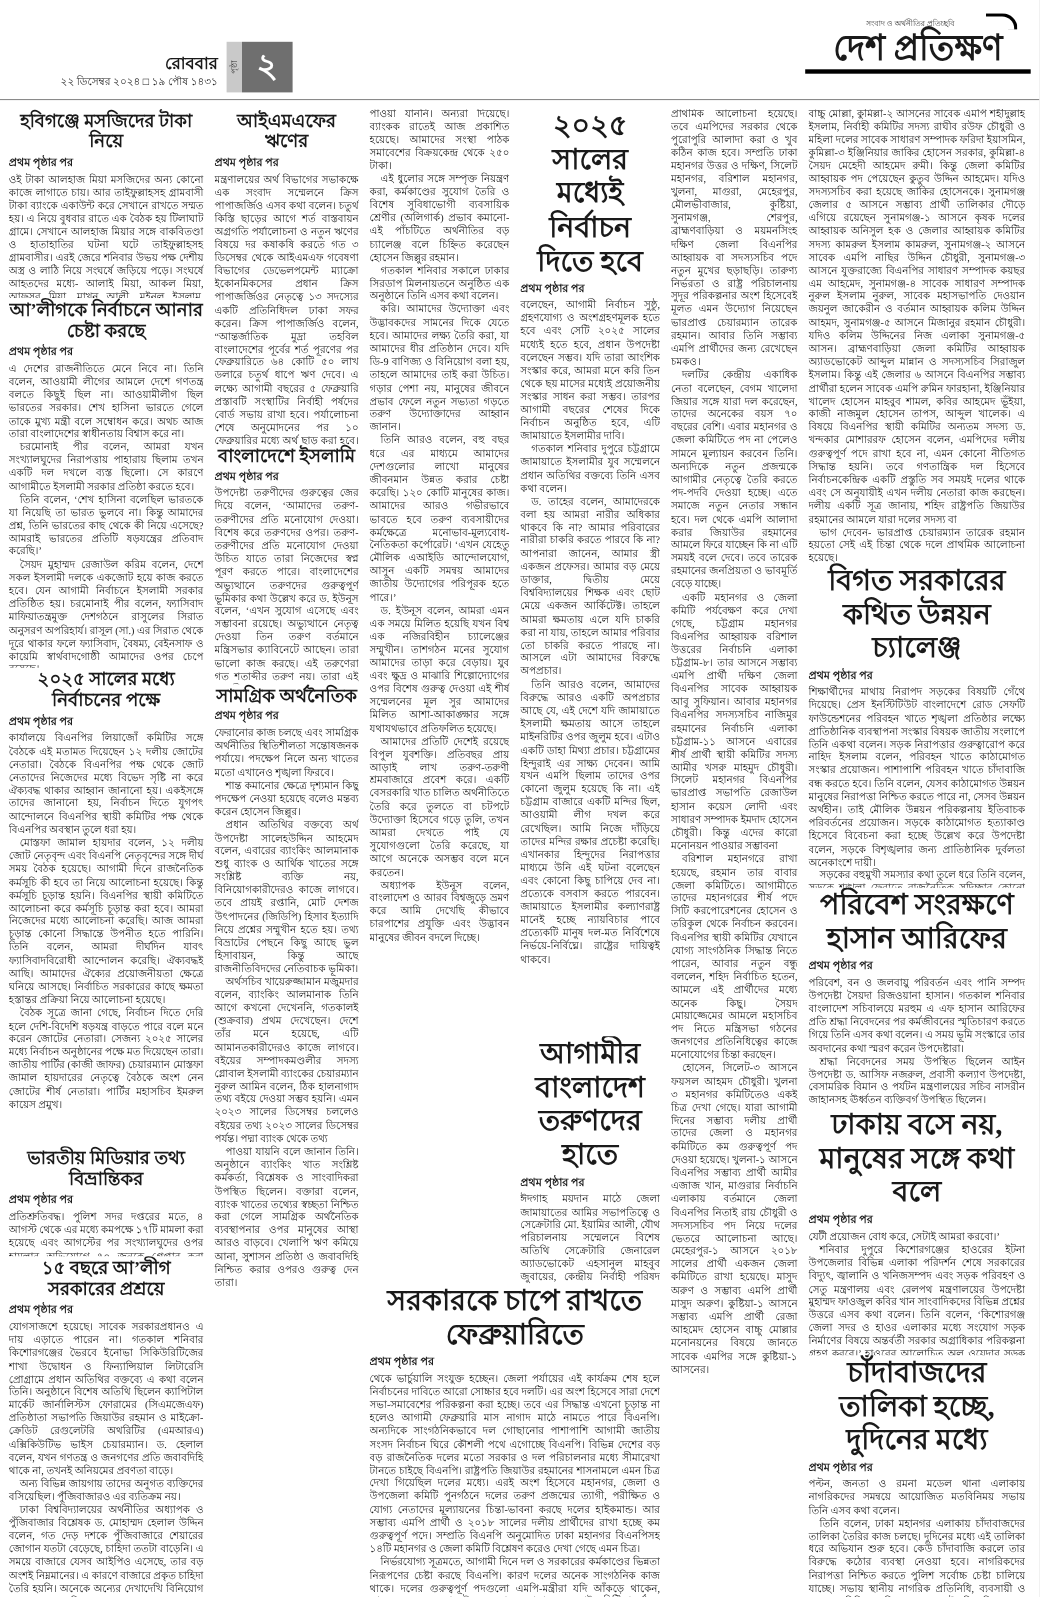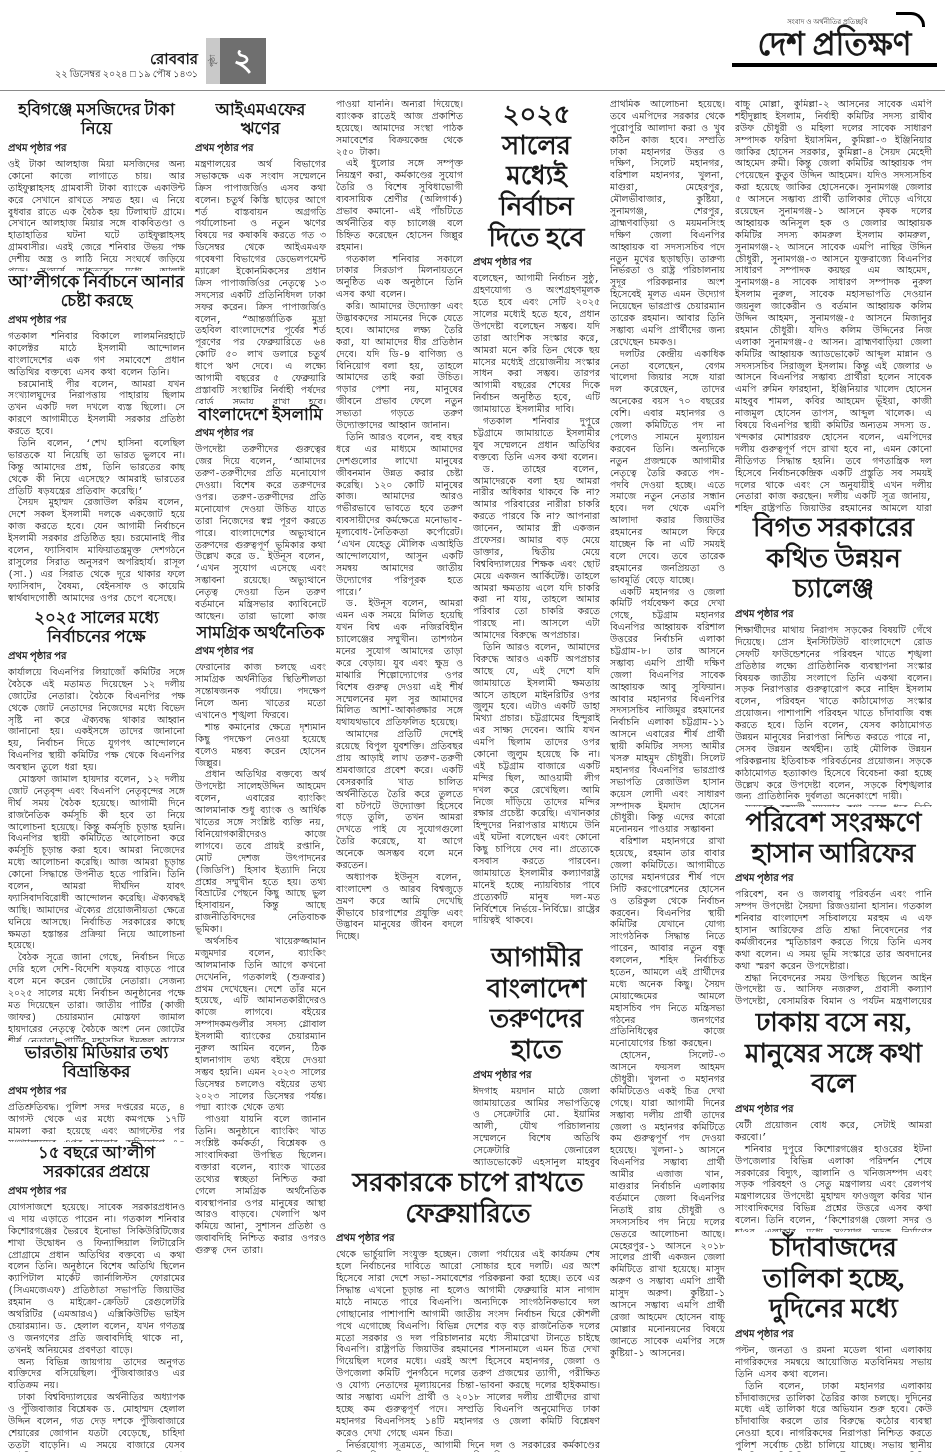--- a/index.html
+++ b/index.html
@@ -25,21 +25,21 @@
        font-family:"Liberation Serif","DejaVu Serif",serif;transform:scaleY(1.05);}
   .masthead .bar{height:4px;background:#000;margin-top:3px;}
   
   .main{display:flex;gap:10px;padding:0 8px;margin-top:8px;}
   .col{flex:none;display:flex;flex-direction:column;}
   .art{overflow:hidden;position:relative;}
   .art h2{margin:1px 0 0 0;font-size:16.5px;line-height:1.18;text-align:center;font-weight:bold;}
   .art.hl-lg h2{font-size:26px;}
   .kicker{font-size:10px;font-weight:bold;text-align:left;margin:1px 0 2px 0;}
   .art p{margin:0;font-size:9.3px;line-height:1.28;text-align:justify;
-        word-break:break-word;font-family:Liberation Mono, monospace;}
+        word-break:break-word;}
   .art p + p{text-indent:10px;}
   .art.wide{width:264px;margin-left:-137px;background:#fff;z-index:2;}
 </style>
 </head>
 <body>
 
 <div class="page">
 
   <div class="hdr">
     <div class="hdr-date">
@@ -63,21 +63,21 @@
   <div class="main" id="main">
       <div class="col" style="width: 177px;">
         <div class="art" style="height: 172px;">
           <h2>হবিগঞ্জে মসজিদের টাকা নিয়ে</h2>
           <div class="kicker">প্রথম পৃষ্ঠার পর</div>
           <p>ওই টাকা আলহাজ মিয়া মসজিদের অন্য কোনো কাজে লাগাতে চায়। আর তাইফুল্লাহসহ গ্রামবাসী টাকা ব্যাংকে একাউন্ট করে সেখানে রাখতে সম্মত হয়। এ নিয়ে বুধবার রাতে এক বৈঠক হয় টিলাঘাট গ্রামে। সেখানে আলহাজ মিয়ার সঙ্গে বাকবিতণ্ডা ও হাতাহাতির ঘটনা ঘটে তাইফুল্লাহসহ গ্রামবাসীর। এরই জেরে শনিবার উভয় পক্ষ দেশীয় অস্ত্র ও লাঠি নিয়ে সংঘর্ষে জড়িয়ে পড়ে। সংঘর্ষে আহতদের মধ্যে- আলাই মিয়া, আকল মিয়া, আফসর মিয়া, মাখন আলী, মইনুল ইসলাম, জরিনা বেগম, মুশাহিদ, হাসান মিয়া, শামল মিয়া, জনি মিয়া, আলহব আলী, মুন্না আক্তার, আতর আলী, ইসলাম উদ্দিন, আফজল মিয়া, জকির আলী, মোহাম্মদ আলী, আহম্মদ আলী, কলম মিয়া, শহিদ মিয়া, আব্দুল মিয়া, সুমন মিয়া, মিজান আলী, আমান আলী, রমজান আলী, ফারজাহান আক্তার, আতাবর রহমান, বিল্লাল মিয়া, ইরফান মিয়া ও জামাল মিয়া। আহতদের হাসপাতালে ভর্তি করা হয়েছে।</p>
         </div>
         <div class="art" style="height: 336px;">
           <h2>আ’লীগকে নির্বাচনে আনার চেষ্টা করছে</h2>
           <div class="kicker">প্রথম পৃষ্ঠার পর</div>
-          <p>গতকাল শনিবার বিকালে লালমনিরহাটে কালেক্টর মাঠে ইসলামী আন্দোলন বাংলাদেশের এক গণ সমাবেশে প্রধান অতিথির বক্তব্যে এসব কথা বলেন তিনি।</p>
+          <p>এ দেশের রাজনীতিতে মেনে নিবে না। তিনি বলেন, আওয়ামী লীগের আমলে দেশে গণতন্ত্র বলতে কিছুই ছিল না। আওয়ামীলীগ ছিল ভারতের সরকার। শেখ হাসিনা ভারতে গেলে তাকে মুখ্য মন্ত্রী বলে সম্বোধন করে। অথচ আজ তারা বাংলাদেশের স্বাধীনতায় বিশ্বাস করে না।</p>
           <p>চরমোনাই পীর বলেন, আমরা যখন সংখ্যালঘুদের নিরাপত্তায় পাহারায় ছিলাম তখন একটি দল দখলে ব্যস্ত ছিলো। সে কারণে আগামীতে ইসলামী সরকার প্রতিষ্ঠা করতে হবে।</p>
           <p>তিনি বলেন, ‘শেখ হাসিনা বলেছিল ভারতকে যা নিয়েছি তা ভারত ভুলবে না। কিন্তু আমাদের প্রশ্ন, তিনি ভারতের কাছ থেকে কী নিয়ে এসেছে? আমরাই ভারতের প্রতিটি ষড়যন্ত্রের প্রতিবাদ করেছি।’</p>
           <p>সৈয়দ মুহাম্মদ রেজাউল করিম বলেন, দেশে সকল ইসলামী দলকে একজোট হয়ে কাজ করতে হবে। যেন আগামী নির্বাচনে ইসলামী সরকার প্রতিষ্ঠিত হয়। চরমোনাই পীর বলেন, ফ্যাসিবাদ মাফিয়াতন্ত্রমুক্ত দেশগঠনে রাসুলের সিরাত অনুসরণ অপরিহার্য। রাসূল (সা.) এর সিরাত থেকে দূরে থাকার ফলে ফ্যাসিবাদ, বৈষম্য, বেইনসাফ ও কায়েমি স্বার্থবাদগোষ্ঠী আমাদের ওপর চেপে বসেছে।</p>
         </div>
         <div class="art" style="height: 435px;">
           <h2>২০২৫ সালের মধ্যে নির্বাচনের পক্ষে</h2>
           <div class="kicker">প্রথম পৃষ্ঠার পর</div>
           <p>কার্যালয়ে বিএনপির লিয়াজোঁ কমিটির সঙ্গে বৈঠকে এই মতামত দিয়েছেন ১২ দলীয় জোটের নেতারা। বৈঠকে বিএনপির পক্ষ থেকে জোট নেতাদের নিজেদের মধ্যে বিভেদ সৃষ্টি না করে ঐক্যবদ্ধ থাকার আহ্বান জানানো হয়। একইসঙ্গে তাদের জানানো হয়, নির্বাচন দিতে যুগপৎ আন্দোলনে বিএনপির স্থায়ী কমিটির পক্ষ থেকে বিএনপির অবস্থান তুলে ধরা হয়।</p>
           <p>মোস্তফা জামাল হায়দার বলেন, ১২ দলীয় জোট নেতৃবৃন্দ এবং বিএনপি নেতৃবৃন্দের সঙ্গে দীর্ঘ সময় বৈঠক হয়েছে। আগামী দিনে রাজনৈতিক কর্মসূচি কী হবে তা নিয়ে আলোচনা হয়েছে। কিন্তু কর্মসূচি চূড়ান্ত হয়নি। বিএনপির স্থায়ী কমিটিতে আলোচনা করে কর্মসূচি চূড়ান্ত করা হবে। আমরা নিজেদের মধ্যে আলোচনা করেছি। আজ আমরা চূড়ান্ত কোনো সিদ্ধান্তে উপনীত হতে পারিনি। তিনি বলেন, আমরা দীর্ঘদিন যাবৎ ফ্যাসিবাদবিরোধী আন্দোলন করেছি। ঐক্যবদ্ধই আছি। আমাদের ঐক্যের প্রয়োজনীয়তা ক্ষেত্রে ঘনিয়ে আসছে। নির্বাচিত সরকারের কাছে ক্ষমতা হস্তান্তর প্রক্রিয়া নিয়ে আলোচনা হয়েছে।</p>
           <p>বৈঠক সূত্রে জানা গেছে, নির্বাচন দিতে দেরি হলে দেশি-বিদেশি ষড়যন্ত্র বাড়তে পারে বলে মনে করেন জোটের নেতারা। সেজন্য ২০২৫ সালের মধ্যে নির্বাচন অনুষ্ঠানের পক্ষে মত দিয়েছেন তারা। জাতীয় পার্টির (কাজী জাফর) চেয়ারম্যান মোস্তফা জামাল হায়দারের নেতৃত্বে বৈঠকে অংশ নেন জোটের শীর্ষ নেতারা। পার্টির মহাসচিব ইমরুল কায়েস প্রমুখ।</p>

